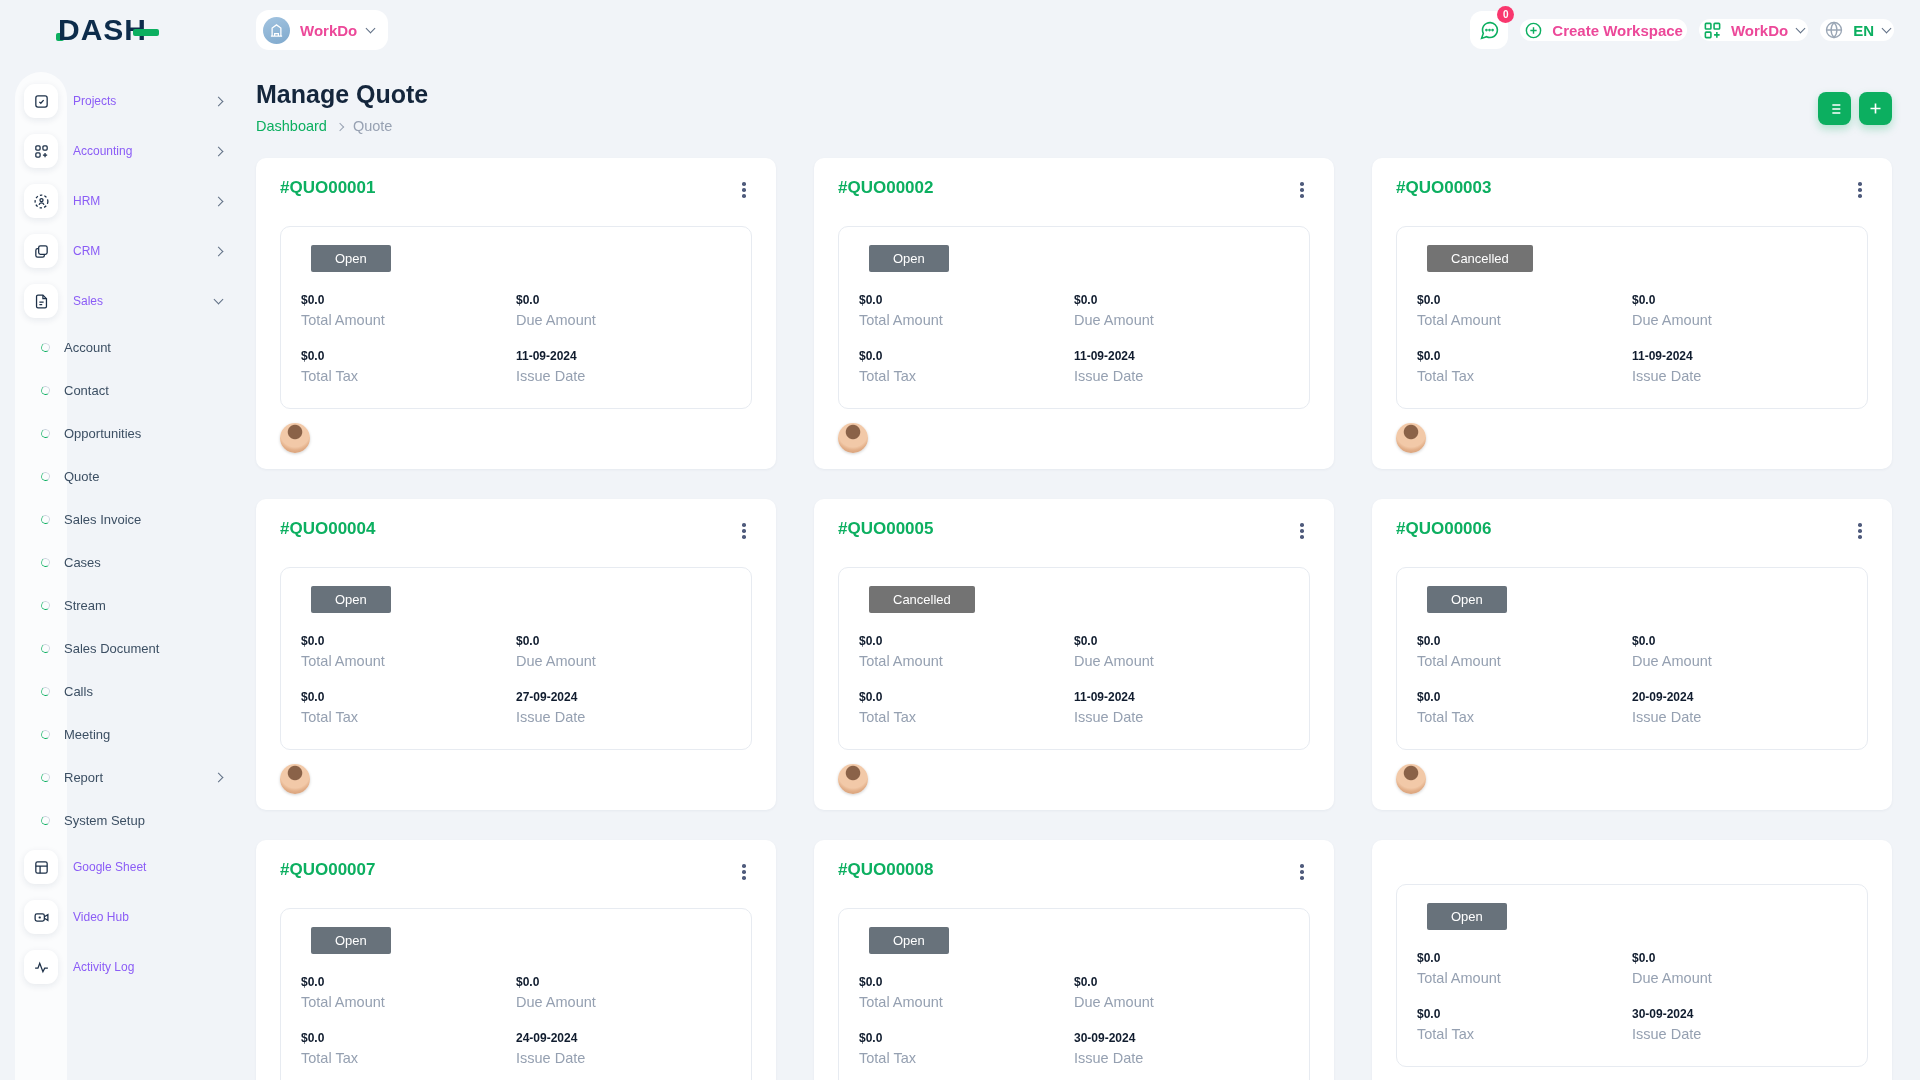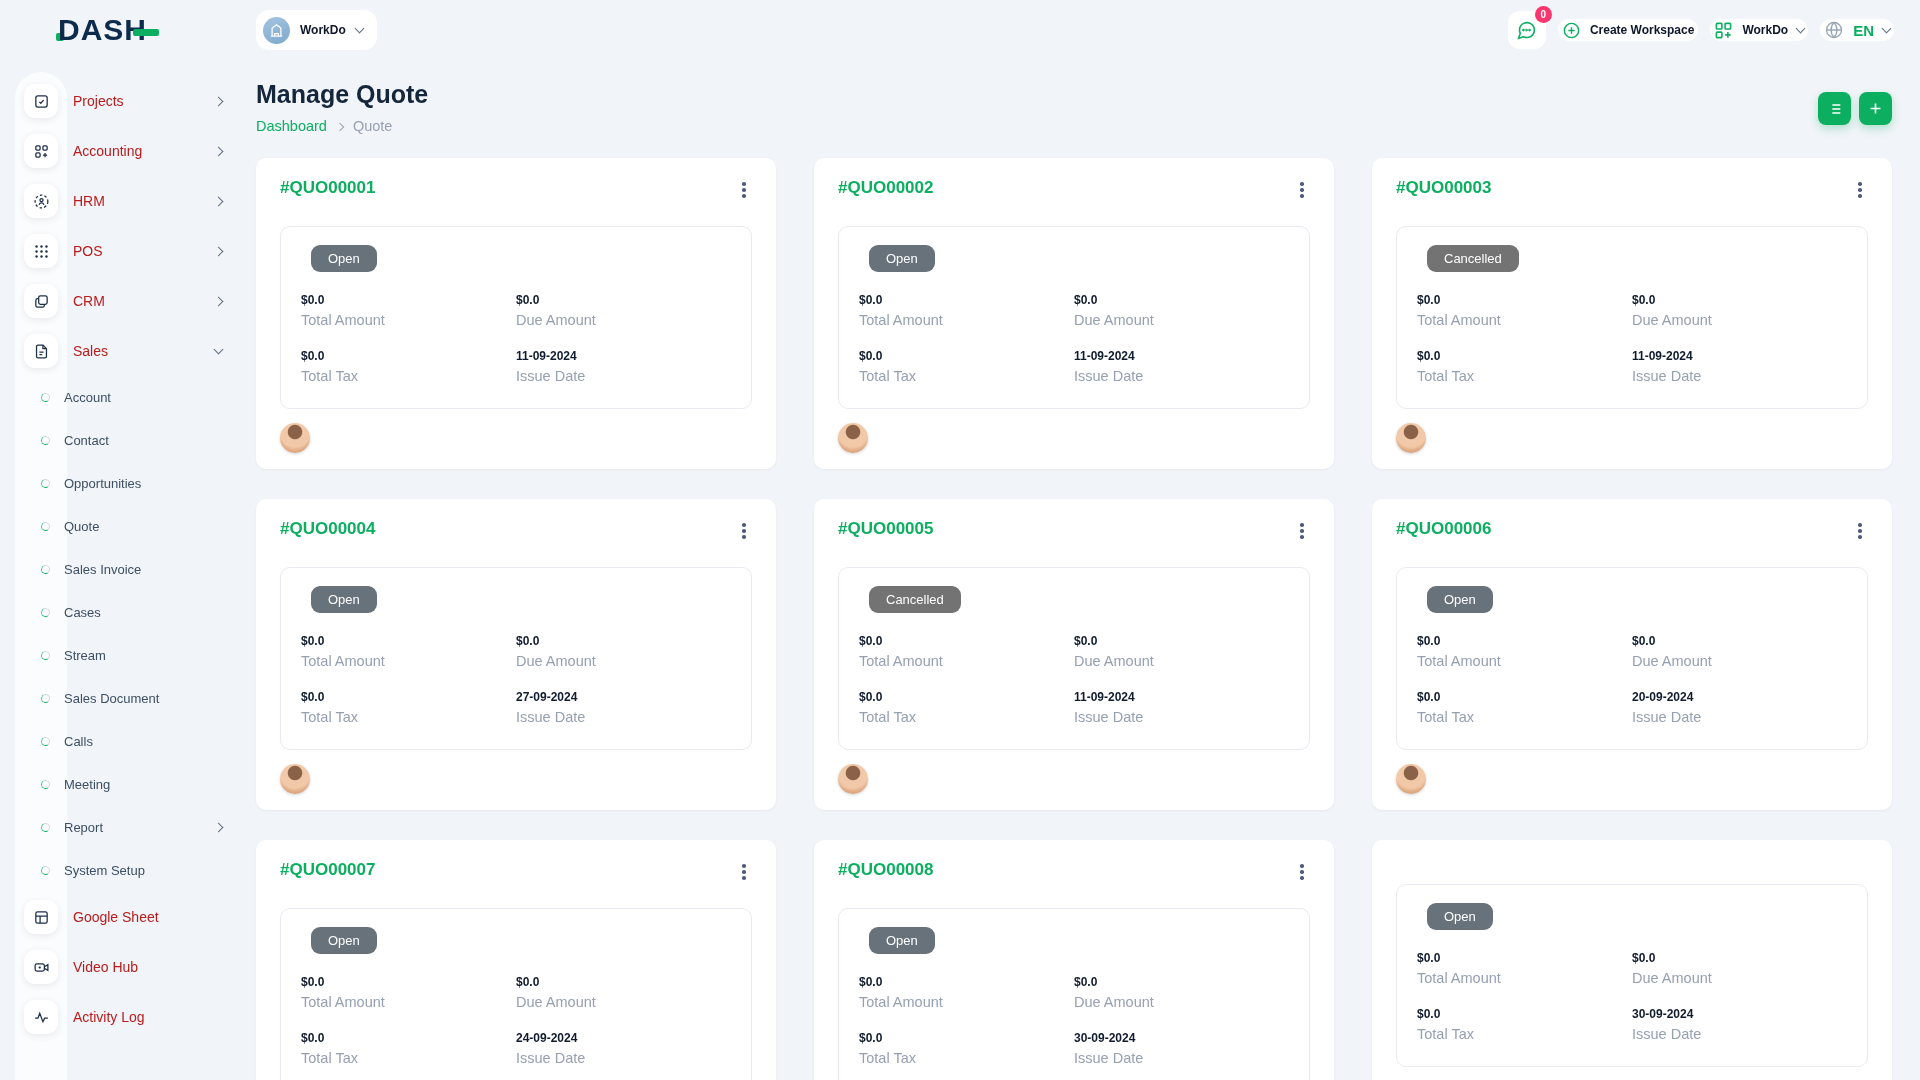--- a/index.html
+++ b/index.html
@@ -12,36 +12,36 @@
     position:relative;
   }
   
   .topbar{ height:60px; display:flex; align-items:center; padding-right:26px; }
   .logo-wrap{ width:256px; padding-left:56px; }
   .logo{ font-size:30px; font-weight:800; letter-spacing:1px; color:#0d2c4b; display:flex; align-items:center; }
   .logo-dash{ display:inline-block; width:26px; height:7px; background:#0CAF60; border-radius:2px; margin-left:-14px; margin-top:4px; }
   .logo-dot{ display:inline-block; width:8px; height:8px; background:#0CAF60; border-radius:2px; margin-right:-6px; margin-top:14px; }
   .ws-pill{ display:flex; align-items:center; gap:10px; background:#fff; border-radius:13px; height:40px; padding:0 14px 0 7px; cursor:pointer; }
   .ws-avatar{ width:27px; height:27px; border-radius:50%; background:linear-gradient(160deg,#a3c4e0,#7fa9cd); display:flex; align-items:center; justify-content:center; }
-  .pill-label{ font-size:12px; font-weight:600; color:#0f172a; }
+  .pill-label{ font-size:15px; font-weight:600; color:#ec4899; }
   .chev{ width:7px; height:7px; border-right:1.7px solid #5f6f85; border-bottom:1.7px solid #5f6f85; display:none; }
   .chev[data-chev="right"]{ display:inline-block; transform:rotate(-45deg); }
   .chev[data-chev="down"]{ display:inline-block; transform:rotate(45deg); margin-top:-3px; }
   .chev.force-down{ display:inline-block; transform:rotate(45deg); margin-top:-3px; }
   .topbar-right{ margin-left:auto; display:flex; align-items:center; gap:12px; }
   .icon-tile{ position:relative; width:38px; height:38px; background:#fff; border-radius:12px; display:flex; align-items:center; justify-content:center; cursor:pointer; }
   .notif-badge{ position:absolute; top:-5px; right:-6px; min-width:17px; height:17px; padding:0 4px; border-radius:9px; background:#F9376E; color:#fff; font-size:10px; font-weight:700; display:flex; align-items:center; justify-content:center; }
   .pill{ height:22px; background:#fff; border-radius:12px; display:flex; align-items:center; gap:9px; padding:0 4px; cursor:pointer; }
   .lang-label{ color:#0CAF60; font-weight:700; font-size:15px;text-align:center; }
   
   .sidebar{ position:absolute; left:0; top:60px; width:256px; bottom:0; padding-top:16px; }
   .side-rail{ position:absolute; left:15px; top:12px; bottom:0; width:52px; background:rgba(255,255,255,.72); border-radius:26px 26px 0 0; }
   .side-item{ position:relative; display:flex; align-items:center; height:50px; padding-left:24px; gap:15px; cursor:pointer; }
   .tile{ width:34px; height:34px; background:#fff; border-radius:11px; box-shadow:0 2px 7px rgba(25,45,80,.09); display:flex; align-items:center; justify-content:center; flex:0 0 auto; }
-  .side-label{ font-size:14px; font-weight:500; color:#b91c1c; }
+  .side-label{ font-size:12px; font-weight:500; color:#8b5cf6; }
   .side-chev{ margin-left:auto; margin-right:34px; }
   .sub-item{ position:relative; display:flex; align-items:center; height:43px; padding-left:41px; gap:14px; cursor:pointer; }
   .bullet{ width:9px; height:9px; border-radius:50%; border:1.5px solid #ccd4de; border-bottom-color:#0CAF60; border-left-color:#4cc58a; transform:rotate(10deg); flex:0 0 auto; }
   .sub-label{ font-size:13px; color:#3c4f63; }
   
   .main{ margin-left:256px; padding:20px 28px 0 0; }
   .page-head{ display:flex; justify-content:space-between; align-items:flex-start; }
   .page-title{ font-size:25px; font-weight:700; color:#14263c; }
   .breadcrumb{ margin-top:9px; display:flex; align-items:center; gap:10px; font-size:14.5px; }
   .crumb-root{ color:#0CAF60; cursor:pointer; }
@@ -50,21 +50,21 @@
   .page-actions{ display:flex; gap:8px; margin-top:12px; }
   .action-btn{ width:33px; height:33px; border-radius:8px; background:#0CAF60; border:none; display:flex; align-items:center; justify-content:center; cursor:pointer; box-shadow:0 4px 9px rgba(12,175,96,.28); }
   
   .grid{ margin-top:24px; display:grid; grid-template-columns:repeat(3,1fr); column-gap:38px; row-gap:30px; }
   .qcard{ background:#fff; border-radius:10px; padding:20px 24px 16px; box-shadow:0 1px 3px rgba(20,40,70,.05); }
   .qcard-head{ display:flex; justify-content:space-between; align-items:flex-start; }
   .qcard-id{ color:#0CAF60; font-weight:700; font-size:17px; cursor:pointer; }
   .kebab{ display:flex; flex-direction:column; gap:2.6px; padding:4px 6px; cursor:pointer; }
   .kebab i{ width:3.6px; height:3.6px; border-radius:50%; background:#4f5b7c; }
   .panel{ margin-top:24px; border:1px solid #e7ebf1; border-radius:10px; padding:18px 20px 24px; }
-  .badge{ display:inline-block; margin-left:10px; padding:6px 17px; border-radius:9px; background:#68727B; color:#fff; font-size:13px; font-weight:500; }
+  .badge{ display:inline-block; margin-left:10px; padding:6px 24px; border-radius:2px; background:#68727B; color:#fff; font-size:13px; font-weight:500; }
   .badge[data-status="Cancelled"]{ background:#737373; }
   .stats{ display:grid; grid-template-columns:1fr 1fr; margin-top:21px; row-gap:21px; }
   .stat-value{ font-size:12px; font-weight:700; color:#101c2e; }
   .stat-label{ margin-top:5px; font-size:14.5px; color:#95a0b1; }
   .avatar{ margin-top:14px; width:30px; height:30px; border-radius:50%;
     background:radial-gradient(circle at 50% 30%, #8a6248 0 26%, #f2c9a8 30% 58%, #e3b08a 70%, #c98c63 100%);
     box-shadow:0 1px 3px rgba(0,0,0,.18); }
   svg{ display:block; }
 </style>
 </head>
@@ -161,37 +161,20 @@
           <circle cx="12" cy="12" r="9" stroke-dasharray="3.5 3"></circle>
           <circle cx="12" cy="10" r="2.2"></circle>
           <path d="M8.5 16.5c.7-1.7 2-2.5 3.5-2.5s2.8.8 3.5 2.5"></path>
         </svg>
       </span>
     <span class="side-label">HRM</span>
     <span class="chev side-chev" data-chev="right"></span>
   </div>
   <div class="side-item">
     <span class="tile">
-        <svg width="17" height="17" viewBox="0 0 24 24" fill="#1d3048">
-          <circle cx="5" cy="5" r="1.7"></circle>
-          <circle cx="12" cy="5" r="1.7"></circle>
-          <circle cx="19" cy="5" r="1.7"></circle>
-          <circle cx="5" cy="12" r="1.7"></circle>
-          <circle cx="12" cy="12" r="1.7"></circle>
-          <circle cx="19" cy="12" r="1.7"></circle>
-          <circle cx="5" cy="19" r="1.7"></circle>
-          <circle cx="12" cy="19" r="1.7"></circle>
-          <circle cx="19" cy="19" r="1.7"></circle>
-        </svg>
-      </span>
-    <span class="side-label">POS</span>
-    <span class="chev side-chev" data-chev="right"></span>
-  </div>
-  <div class="side-item">
-    <span class="tile">
         <svg width="17" height="17" viewBox="0 0 24 24" fill="none" stroke="#1d3048" stroke-width="1.8">
           <rect x="8" y="4" width="12" height="12" rx="2.5"></rect>
           <path d="M16 16v1.5A2.5 2.5 0 0 1 13.5 20h-7A2.5 2.5 0 0 1 4 17.5v-7A2.5 2.5 0 0 1 6.5 8H8"></path>
         </svg>
       </span>
     <span class="side-label">CRM</span>
     <span class="chev side-chev" data-chev="right"></span>
   </div>
   <div class="side-item">
     <span class="tile">

